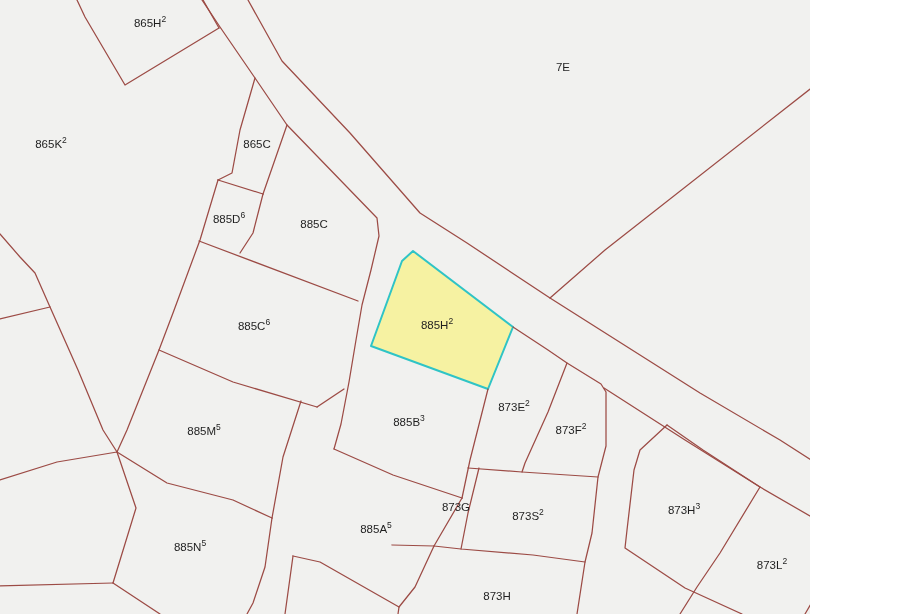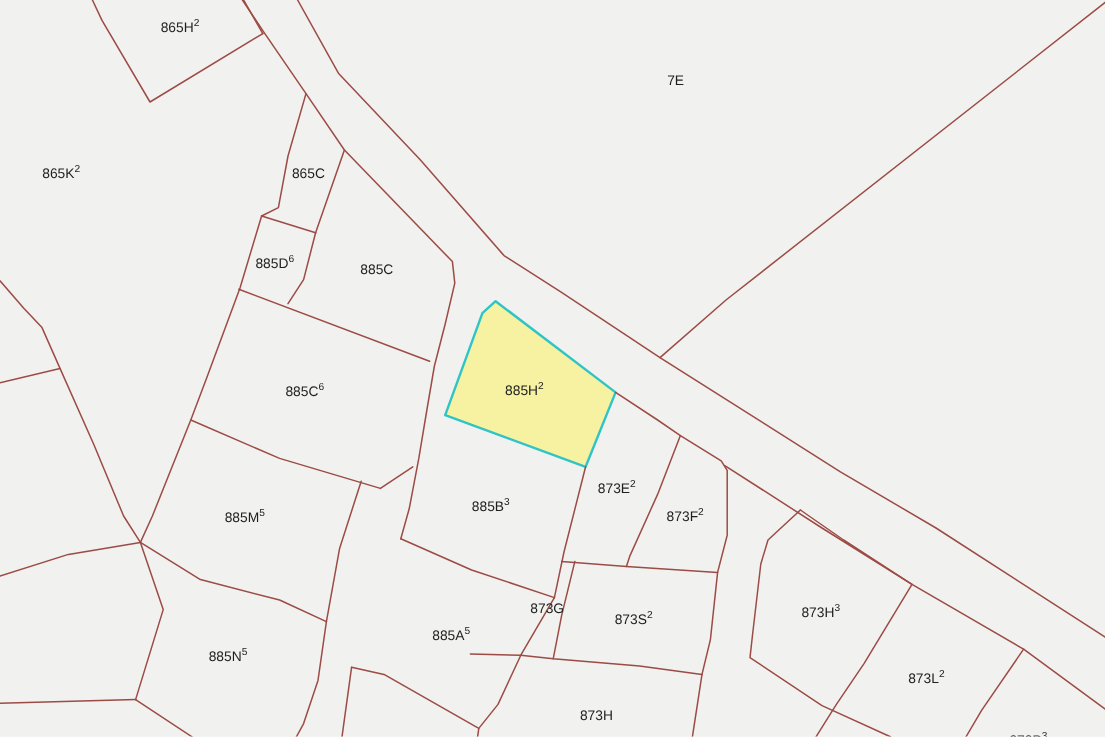--- a/index.html
+++ b/index.html
@@ -1,17 +1,17 @@
 <!DOCTYPE html>
 <html><head>
 <meta charset="utf-8">
 <style>
   html,body{margin:0;padding:0;}
   body{font-family:"Liberation Sans", sans-serif;}
-  #map-wrap{position:relative;width:921px;height:614px;overflow:hidden;background:#f1f1ef;text-decoration:underline;}
+  #map-wrap{position:relative;width:810px;height:614px;overflow:hidden;background:#f1f1ef;text-decoration:underline;}
   svg{display:block;}
   text{font-family:"Liberation Sans", sans-serif;}
 </style>
 </head>
 <body>
 
 <div id="map-wrap">
   <svg id="map-svg" width="921" height="614" viewBox="0 0 921 614" xmlns="http://www.w3.org/2000/svg">
     <rect id="map-bg" x="0" y="0" width="921" height="614" fill="#f1f1ef"></rect>
     <g id="layer-highlight">

